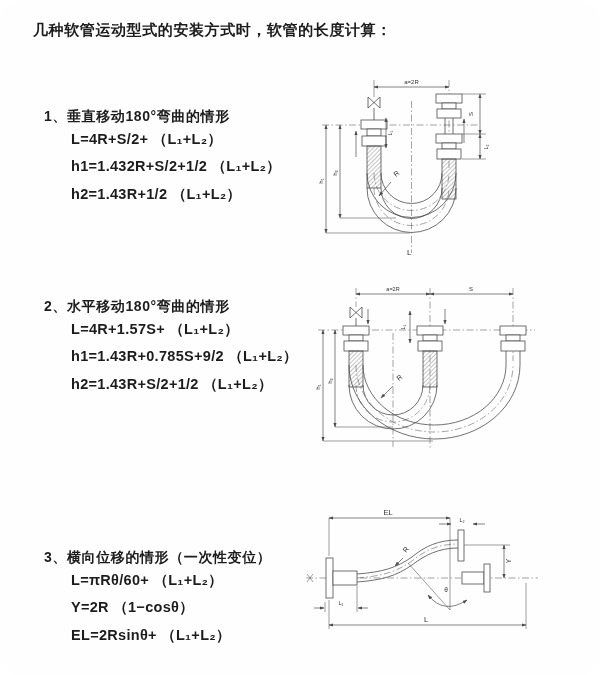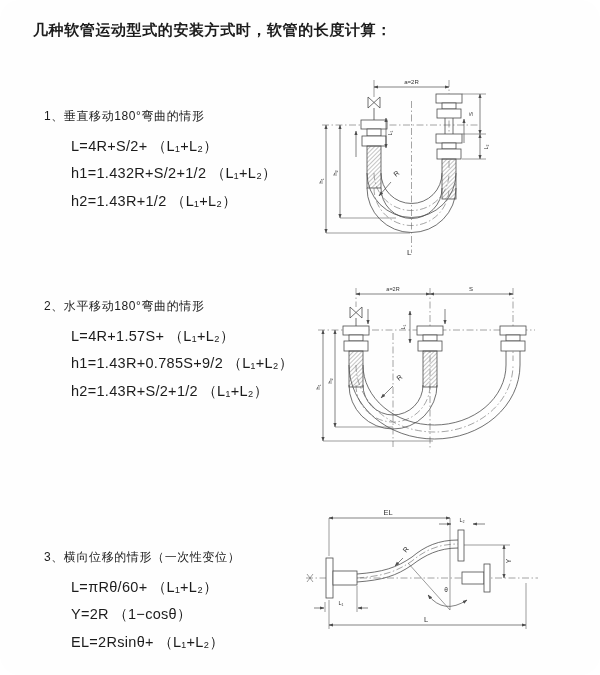--- a/index.html
+++ b/index.html
@@ -1,21 +1,21 @@
 <!DOCTYPE html>
 <html><head>
 <meta charset="utf-8">
 <style>
   html,body{margin:0;padding:0;background:#ffffff;}
   .page{position:relative;width:600px;height:675px;background:#fefefe;overflow:hidden;
         font-family:"Liberation Sans","DejaVu Sans",sans-serif;color:#1c1c1c;border-radius:20px;}
   .doc-title{position:absolute;left:33px;top:21px;font-size:15px;font-weight:bold;letter-spacing:.6px;}
   .sec{position:absolute;left:44px;}
-  .sec-heading{font-size:12px;font-weight:normal;letter-spacing:.6px;line-height:20px;}
-  .formulas{margin-top:7px;padding-left:27px;}
+  .sec-heading{font-size:14px;font-weight:bold;letter-spacing:.6px;line-height:20px;}
+  .formulas{padding-left:27px;font-weight:bold;}
   .formula{font-size:14.5px;line-height:27.4px;letter-spacing:.3px;white-space:nowrap;}
   .dwg{position:absolute;}
   svg text{font-family:"Liberation Sans","DejaVu Sans",sans-serif;fill:#333;}
   .ln{stroke:#4d4d4d;stroke-width:.8;fill:none;}
   .thin{stroke:#5a5a5a;stroke-width:.6;fill:none;}
   .cl{stroke:#5a5a5a;stroke-width:.55;fill:none;stroke-dasharray:7 2.5 1.5 2.5;}
   .fit{fill:#ffffff;stroke:#4d4d4d;stroke-width:.8;}
   .dim{stroke:#4d4d4d;stroke-width:.7;fill:none;}
 </style>
 </head>

